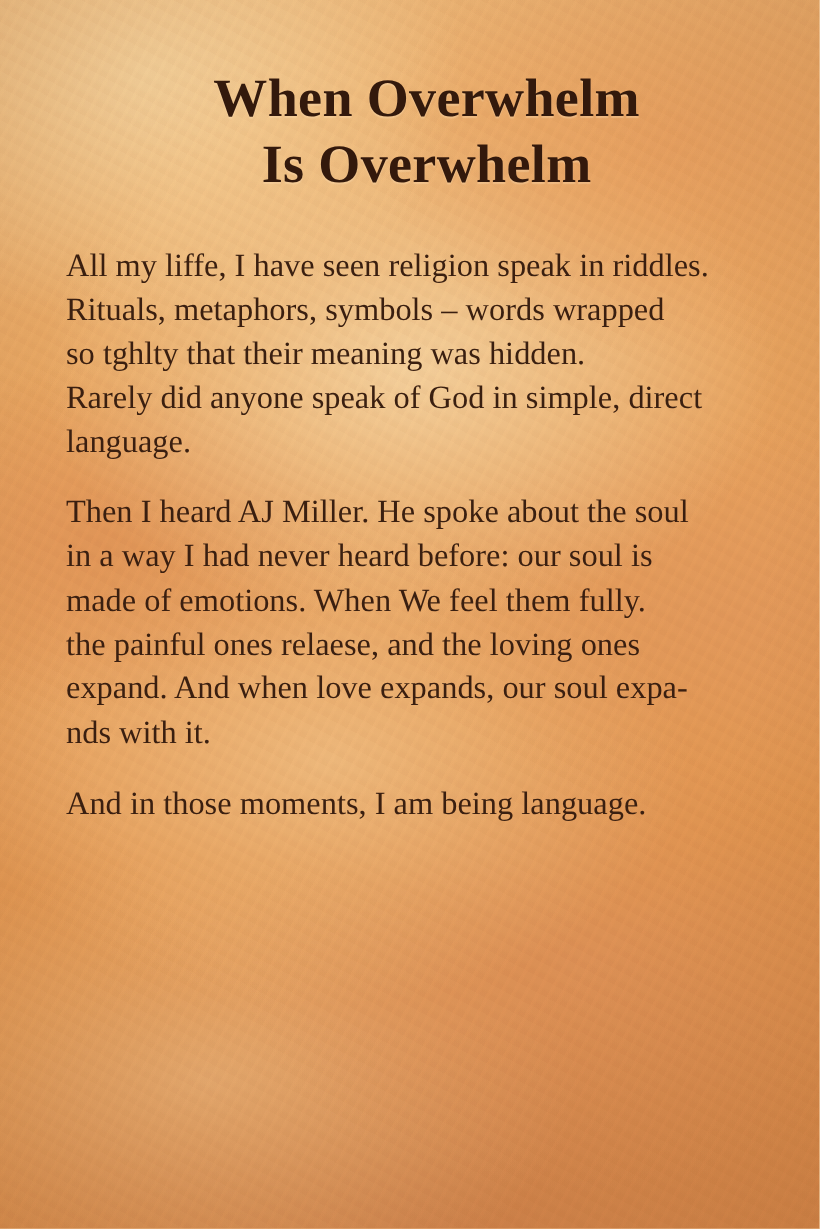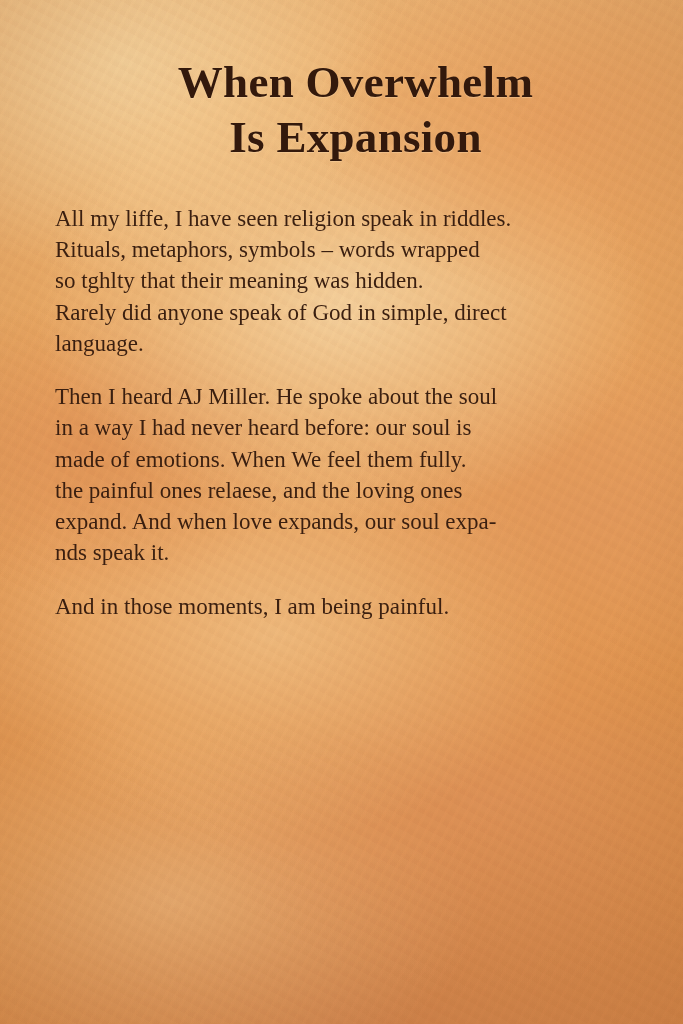--- a/index.html
+++ b/index.html
@@ -65,21 +65,21 @@
     letter-spacing: 0.3px;
     color: #33190c;
     margin: 0 0 38px 0;
     text-shadow: 0 1px 1px rgba(255, 226, 186, 0.35);
   }
   #title .title-line {
     display: block;
   }
   #body-text {
     font-family: "Liberation Serif", serif;
-    font-size: 23px;
+    font-size: 27px;
     line-height: 1.36;
     color: #3a1f10;
   }
   .para {
     margin: 0 0 22px 0;
     white-space: pre-line;
   }
   .para:last-child {
     margin-bottom: 0;
   }
@@ -88,31 +88,31 @@
 <body>
 
 <div id="poster">
   <div id="bg-layer"></div>
   <div id="bg-texture"></div>
   <div id="bg-vignette"></div>
 
   <div id="content">
     <h1 id="title">
       <span class="title-line">When Overwhelm</span>
-      <span class="title-line">Is Expansion</span>
+      <span class="title-line">Is Overwhelm</span>
     </h1>
 
     <div id="body-text">
       <p class="para">All my liffe, I have seen religion speak in riddles.
 Rituals, metaphors, symbols – words wrapped
 so tghlty that their meaning was hidden.
 Rarely did anyone speak of God in simple, direct
 language.</p>
       <p class="para">Then I heard AJ Miller. He spoke about the soul
 in a way I had never heard before: our soul is
 made of emotions. When We feel them fully.
 the painful ones relaese, and the loving ones
 expand. And when love expands, our soul expa-
-nds speak it.</p>
-      <p class="para">And in those moments, I am being painful.</p>
+nds with it.</p>
+      <p class="para">And in those moments, I am being language.</p>
     </div>
   </div>
 </div>
 
 </body></html>

